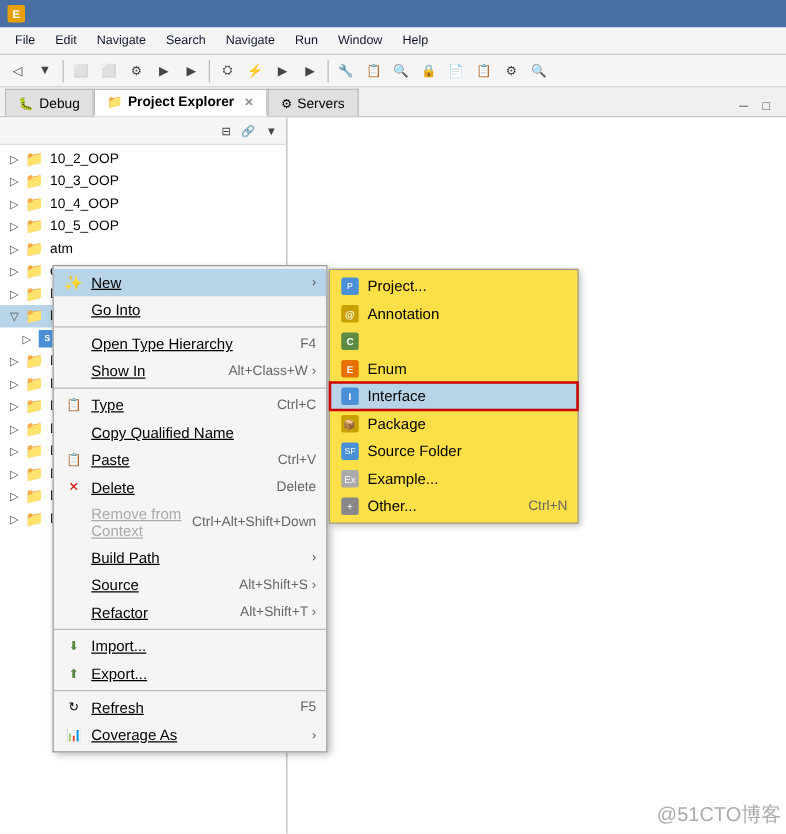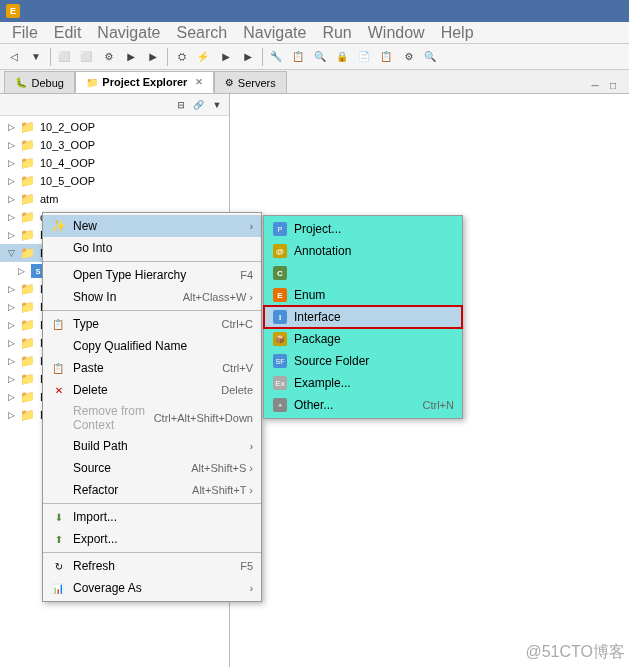--- a/index.html
+++ b/index.html
@@ -42,22 +42,22 @@
       background: #f5f5f5;
       border-bottom: 1px solid #ccc;
       height: 22px;
       display: flex;
       align-items: center;
       padding: 0 4px;
     }
     .menu-item {
       padding: 2px 8px;
       cursor: pointer;
-      font-size: 16px;
-      color: #737373;
+      font-size: 10px;
+      color: #0f172a;
     }
 
     
     .toolbar {
       background: #f5f5f5;
       border-bottom: 1px solid #ccc;
       height: 26px;
       display: flex;
       align-items: center;
       padding: 0 4px;
@@ -233,21 +233,21 @@
     .ctx-item-icon {
       width: 16px;
       height: 16px;
       margin-right: 6px;
       display: flex;
       align-items: center;
       justify-content: center;
       font-size: 10px;
       flex-shrink: 0;
     }
-    .ctx-item-label { flex: 1; }
+    .ctx-item-label { flex: 1; text-decoration: underline; }
     .ctx-item-shortcut {
       color: #666;
       font-size: 11px;
       margin-left: 8px;
     }
     .ctx-item-arrow {
       font-size: 10px;
       color: #555;
     }
     .ctx-separator {
@@ -255,21 +255,21 @@
       background: #bbb;
       margin: 2px 0;
     }
 
     
     .submenu {
       position: absolute;
       left: 220px;
       top: 0px;
       width: 200px;
-      background: #5eead4;
+      background: #fde047;
       border: 1px solid #999;
       box-shadow: 2px 2px 6px rgba(0,0,0,0.3);
       z-index: 101;
       padding: 2px 0;
     }
     .sub-item {
       display: flex;
       align-items: center;
       padding: 3px 8px;
       cursor: pointer;

